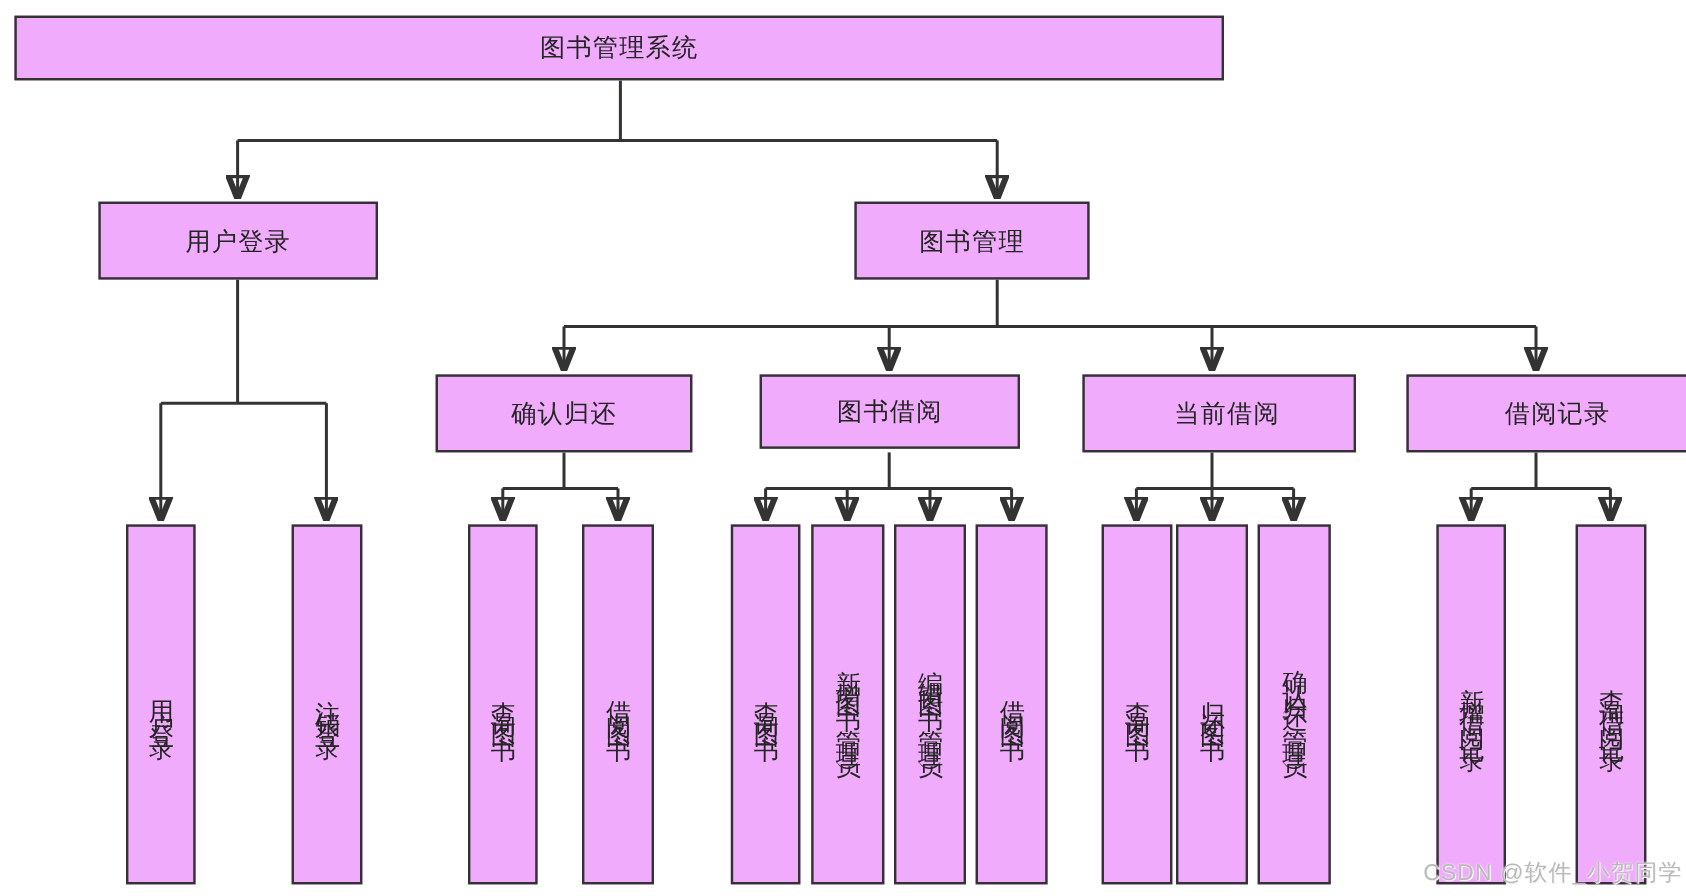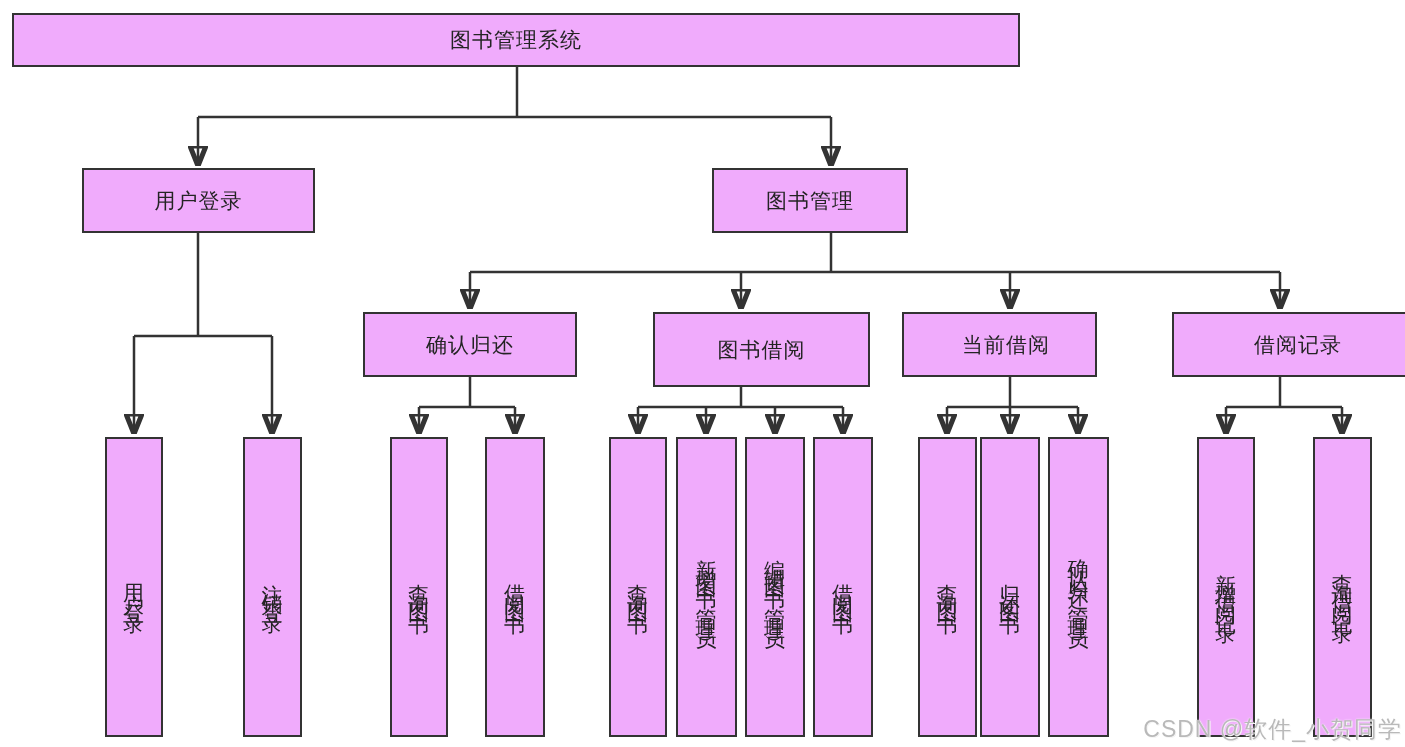--- a/index.html
+++ b/index.html
@@ -28,21 +28,21 @@
     writing-mode:vertical-rl;
     text-orientation:mixed;
     font-size:21px;
     letter-spacing:10px;
     line-height:1.1;
   }
   .v-box span { display:inline-block; }
   .watermark {
     position:absolute;
     right:3px; top:714px;
-    font-size:23px;
+    font-size:19px;
     color:#b9b9b9;
     letter-spacing:1px;
     text-shadow:0 0 2px #ffffff, 1px 1px 0 #f2f2f2;
     white-space:nowrap;
     z-index:5;
   }
 </style>
 </head>
 <body>
 
@@ -117,24 +117,24 @@
   <div class="box h-box" style="left:82px; top:168px; width:233px; height:65px;">
     <span>用户登录</span>
   </div>
   <div class="box h-box" style="left:712px; top:168px; width:196px; height:65px;">
     <span>图书管理</span>
   </div>
 
   <div class="box h-box" style="left:363px; top:312px; width:214px; height:65px;">
     <span>确认归还</span>
   </div>
-  <div class="box h-box" style="left:653px; top:312px; width:217px; height:75px;">
+  <div class="box h-box" style="left:633px; top:312px; width:217px; height:62px;">
     <span>图书借阅</span>
   </div>
-  <div class="box h-box" style="left:902px; top:312px; width:195px; height:65px;padding-left:13px;">
+  <div class="box h-box" style="left:902px; top:312px; width:228px; height:65px;padding-left:13px;">
     <span>当前借阅</span>
   </div>
   <div class="box h-box" style="left:1172px; top:312px; width:252px; height:65px;">
     <span>借阅记录</span>
   </div>
 
   <div class="box v-box" style="left:105px; top:437px; width:58px; height:300px;">
     <span>用户登录</span>
   </div>
   <div class="box v-box" style="left:243px; top:437px; width:59px; height:300px;">

